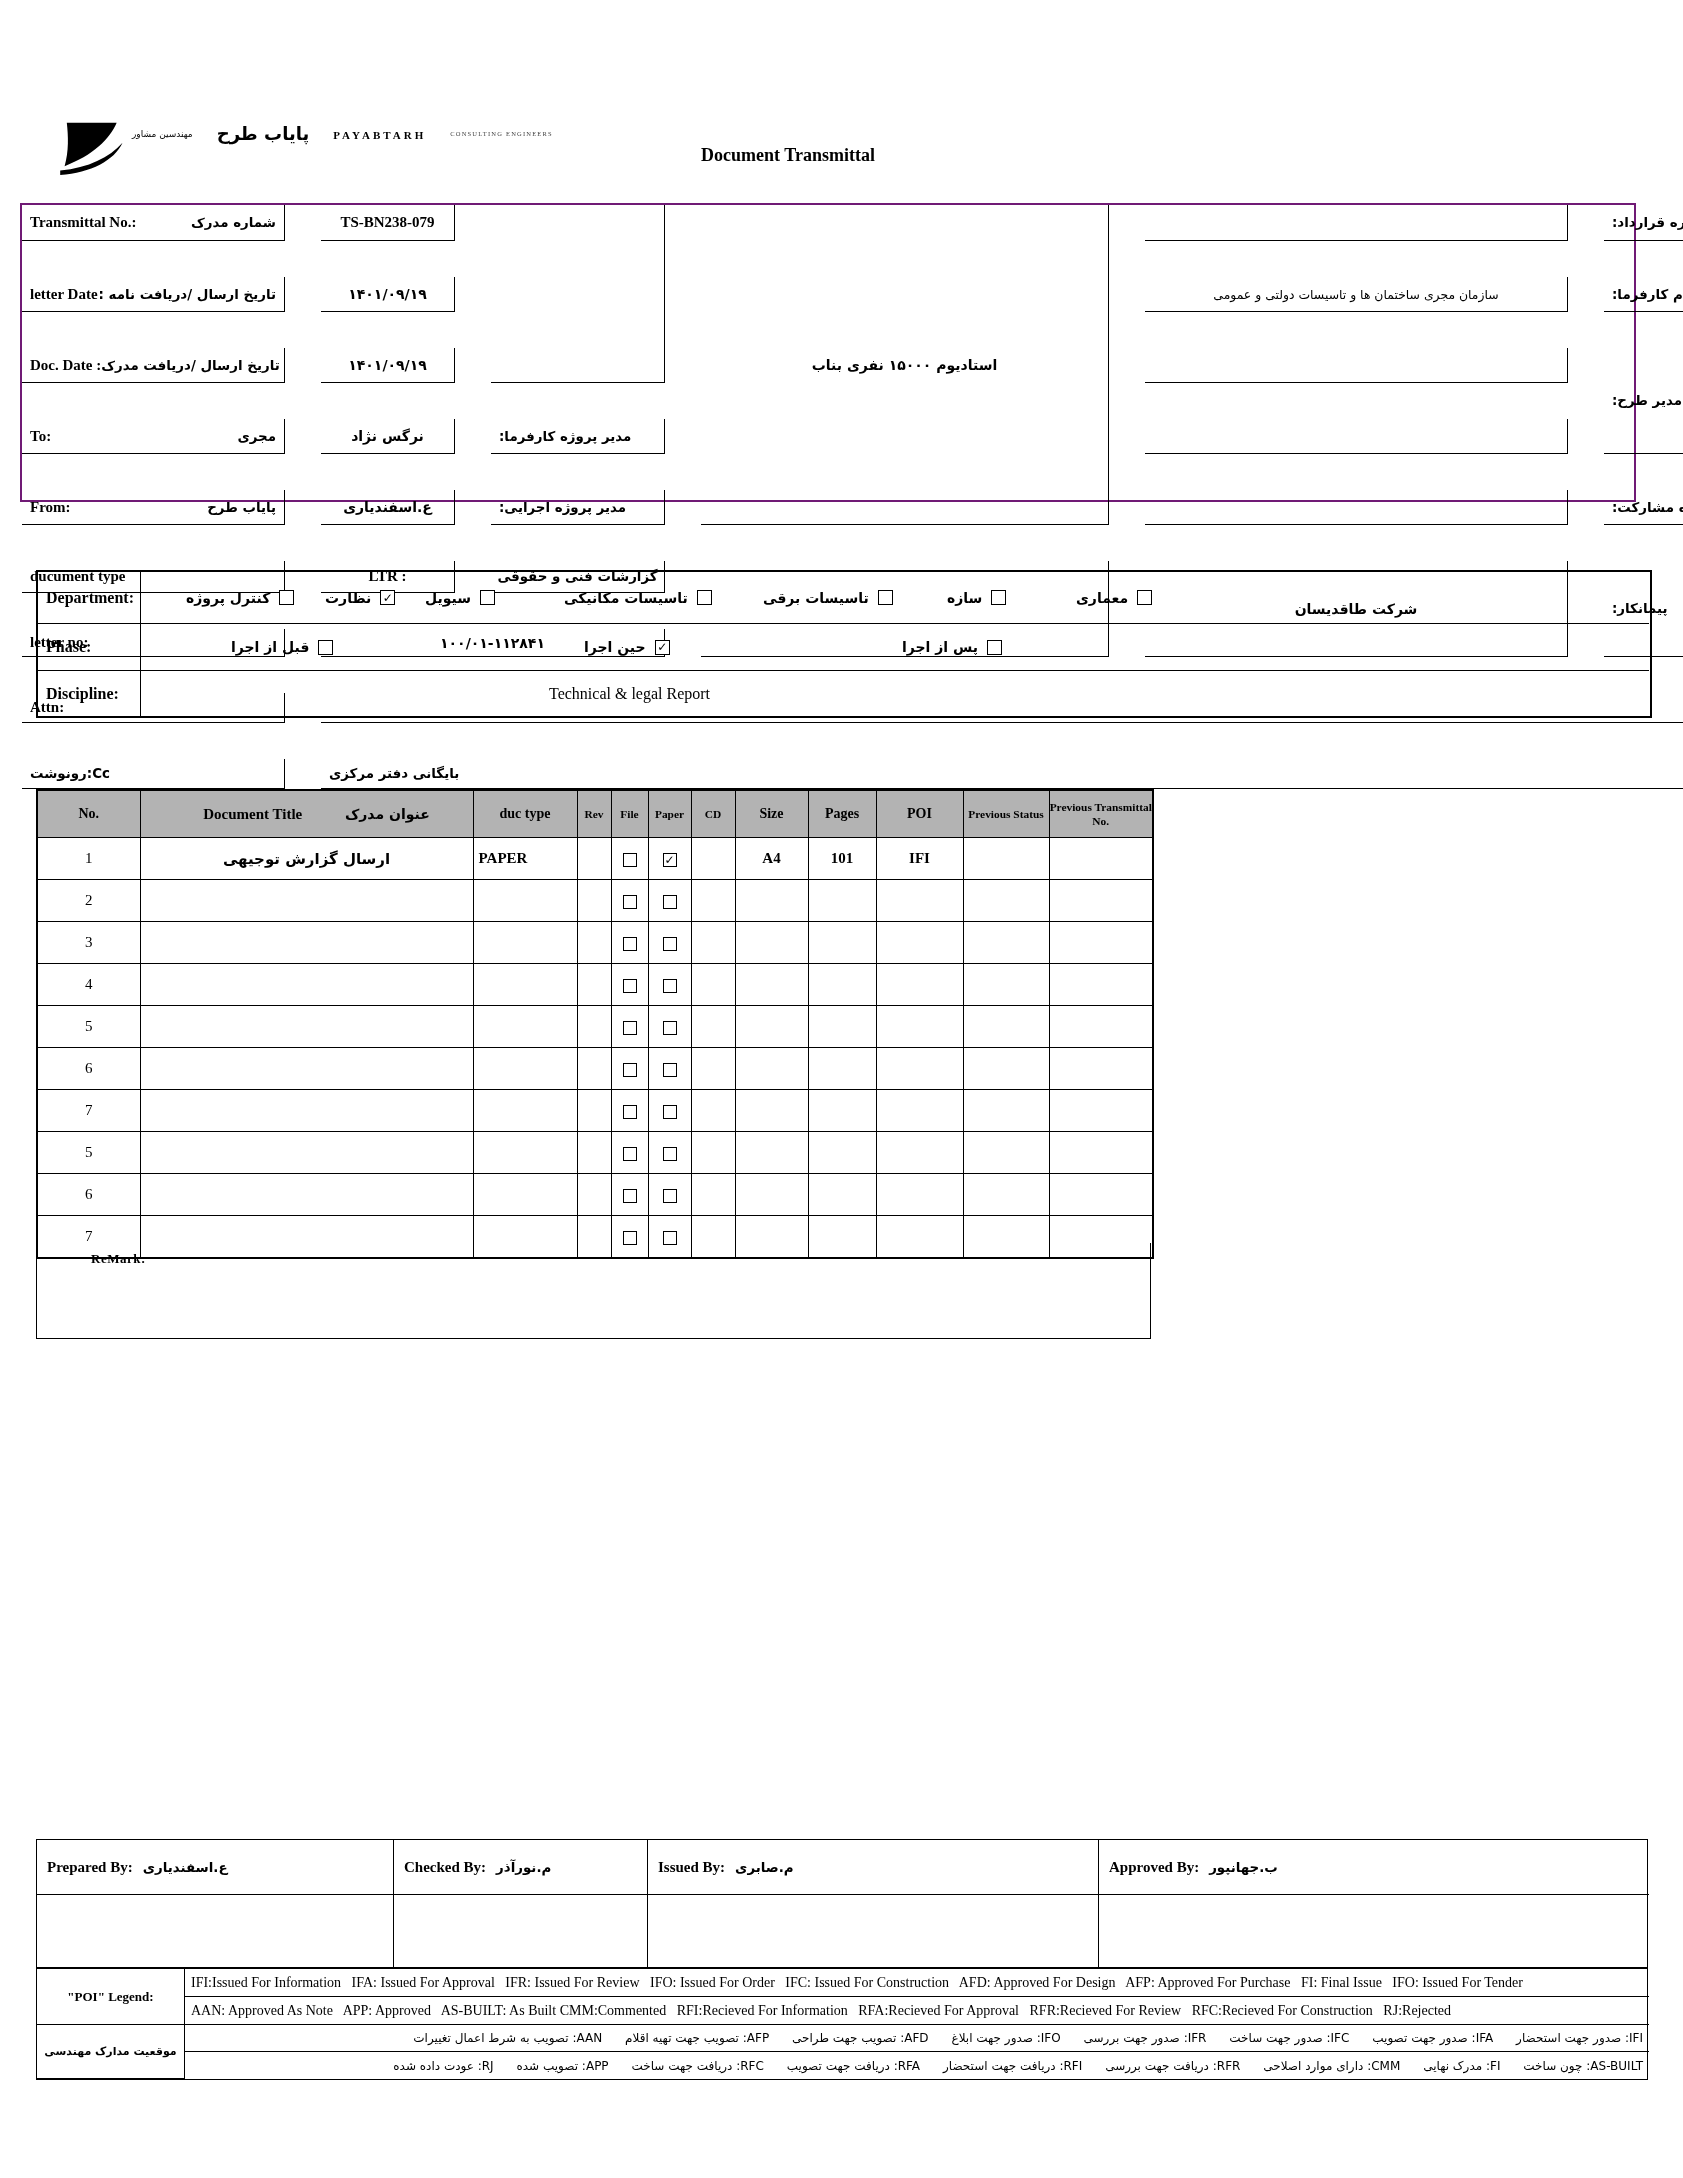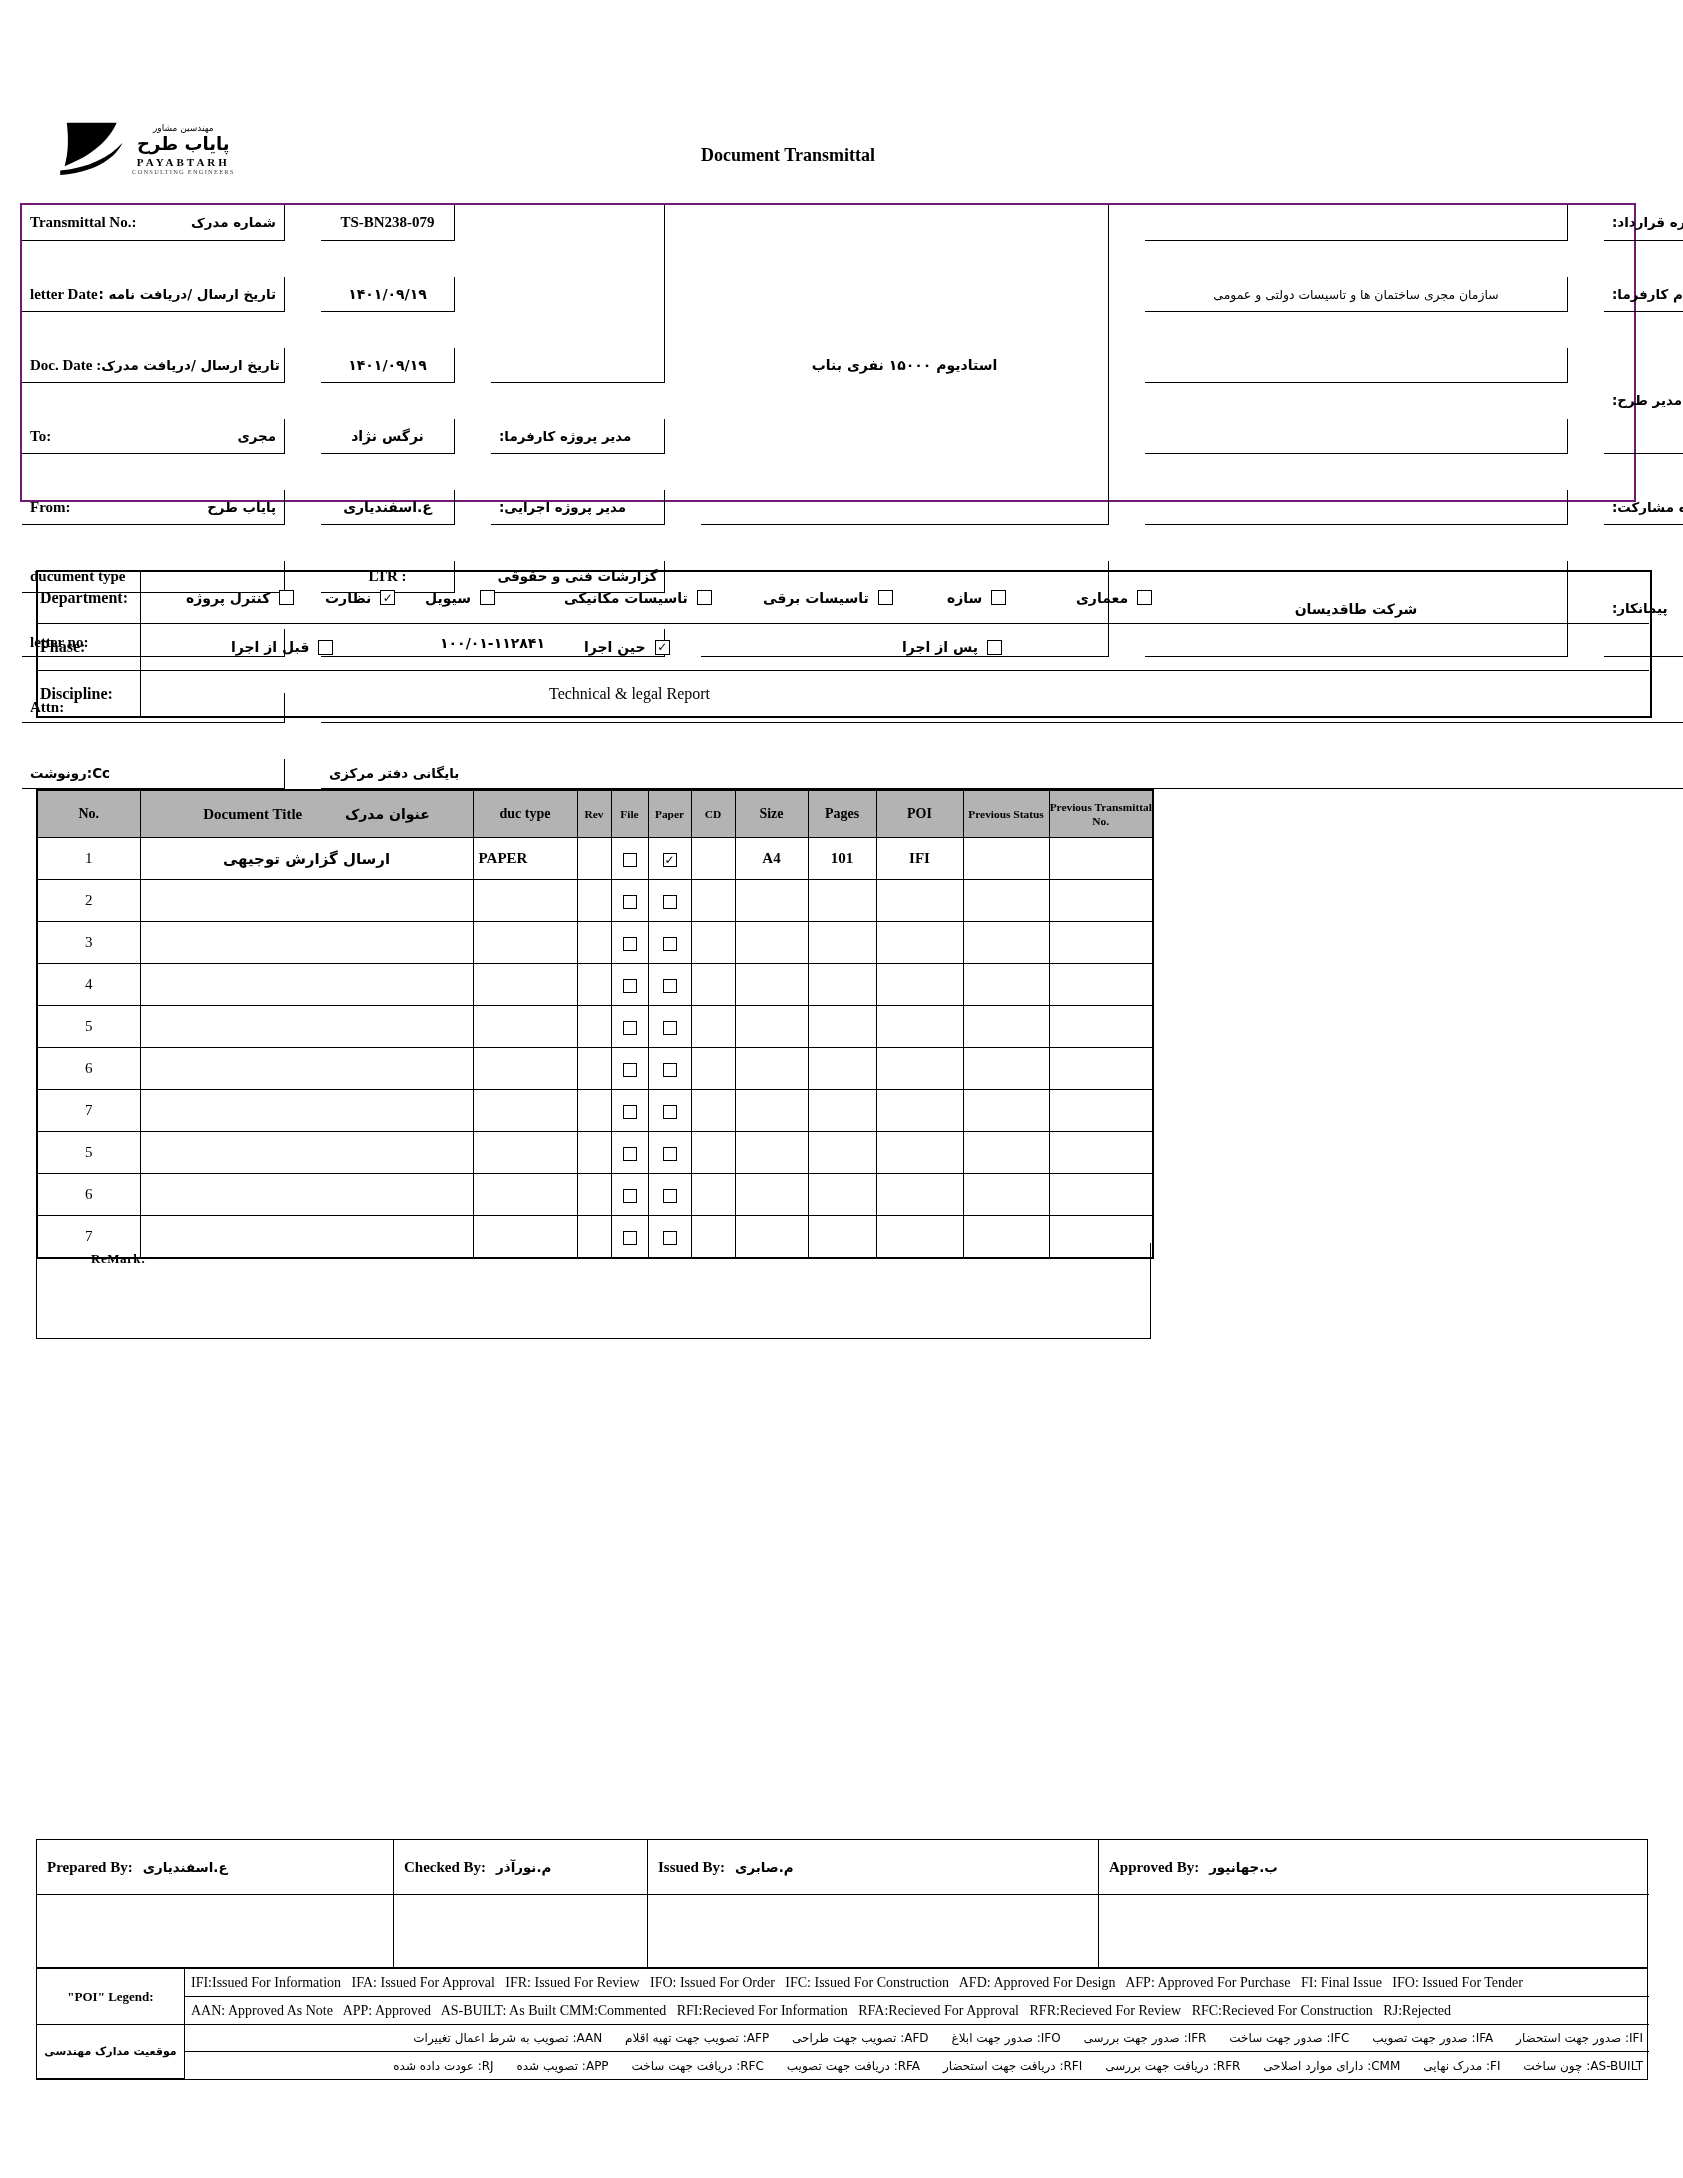--- a/index.html
+++ b/index.html
@@ -2,21 +2,21 @@
 <html><head>
 <meta charset="utf-8">
 <style>
   html,body{margin:0;padding:0;background:#e8e8e8;}
   .page{position:relative;width:1684px;height:2178px;background:#ffffff;color:#000;
         font-family:"Liberation Serif", "DejaVu Serif", serif;overflow:hidden;}
   .fa{font-family:"DejaVu Sans", sans-serif;}
 
   
   .logo{position:absolute;left:58px;top:119px;display:flex;gap:8px;align-items:flex-start;}
-  .logo-text{display:flex;flex-direction:column;align-items:center;margin-top:4px;}
+  .logo-text{display:flex;flex-direction:row;align-items:center;margin-top:4px;gap:24px;}
   .logo-fa-small{font-size:9px;}
   .logo-fa-big{font-size:18px;font-weight:bold;}
   .logo-en{font-size:11px;font-weight:bold;letter-spacing:3px;margin-top:2px;}
   .logo-en-small{font-size:6.5px;letter-spacing:1.2px;color:#444;}
 
   .doc-title{position:absolute;top:145px;left:0;width:1576px;text-align:center;
              font-size:18px;font-weight:bold;}
 
   
   .info-grid{position:absolute;left:20px;top:203px;width:1612px;height:295px;
@@ -32,21 +32,21 @@
   .fa-lb{font-family:"DejaVu Sans",sans-serif;font-size:13.4px;font-weight:bold;white-space:nowrap;}
   .val{font-size:15px;font-weight:bold;}
   .val-fa{font-family:"DejaVu Sans",sans-serif;font-size:14px;font-weight:bold;}
   .small-fa{font-family:"DejaVu Sans",sans-serif;font-size:12.4px;}
 
   
   .class-grid{position:absolute;left:36px;top:570px;width:1612px;height:144px;
               display:grid;border:2px solid #000;
               grid-template-columns:103px 1508px;grid-template-rows:52px 47px 46px;}
   .cl-label{border-right:1px solid #000;border-bottom:1px solid #000;font-weight:bold;
-            font-size:16px;display:flex;align-items:center;padding-left:2px;}
+            font-size:16px;display:flex;align-items:center;padding-left:8px;}
   .cl-content{position:relative;border-bottom:1px solid #000;overflow:hidden;}
   .opt{position:absolute;top:50%;transform:translateY(-50%);display:flex;align-items:center;gap:9px;}
   .opt-lb{font-family:"DejaVu Sans",sans-serif;font-size:14px;font-weight:bold;white-space:nowrap;}
   .cb{width:15px;height:15px;border:1.6px solid #000;display:inline-flex;align-items:center;
       justify-content:center;font-size:12px;line-height:1;background:#fff;
       font-family:"DejaVu Sans",sans-serif;box-sizing:border-box;flex:0 0 auto;}
   .discipline-text{position:absolute;left:408px;top:50%;transform:translateY(-50%);
                    font-size:16px;white-space:nowrap;}
 
   

